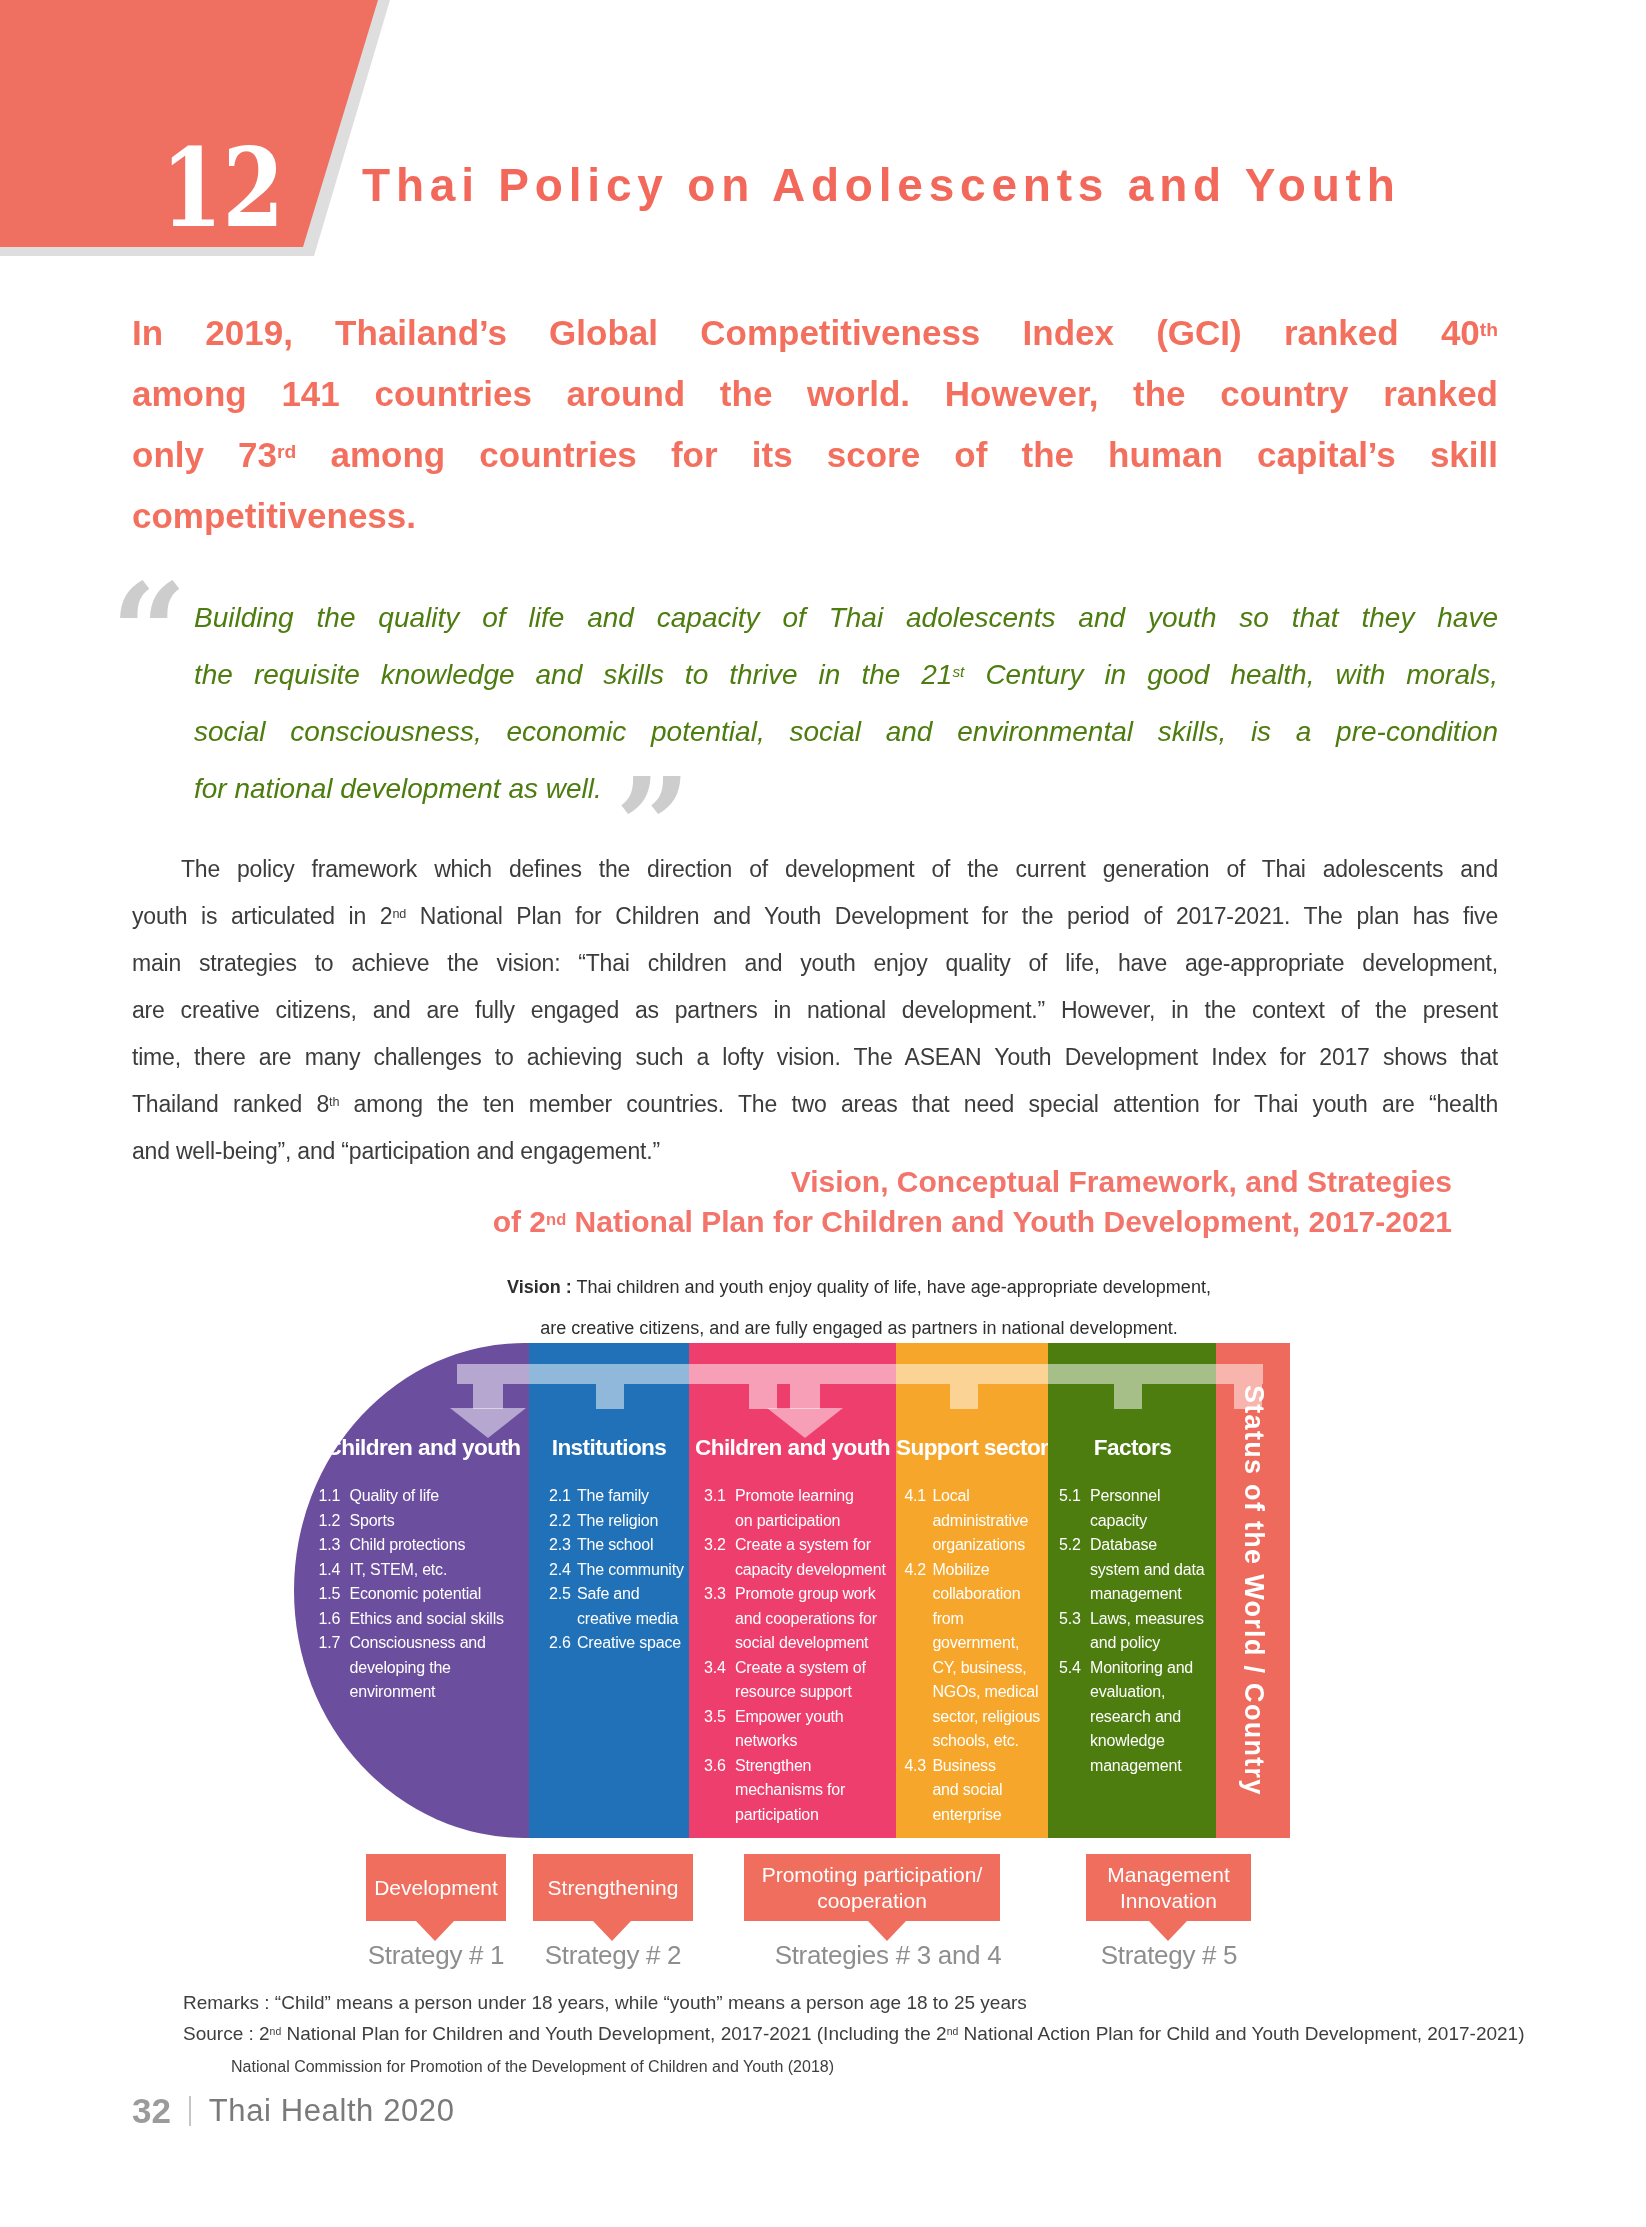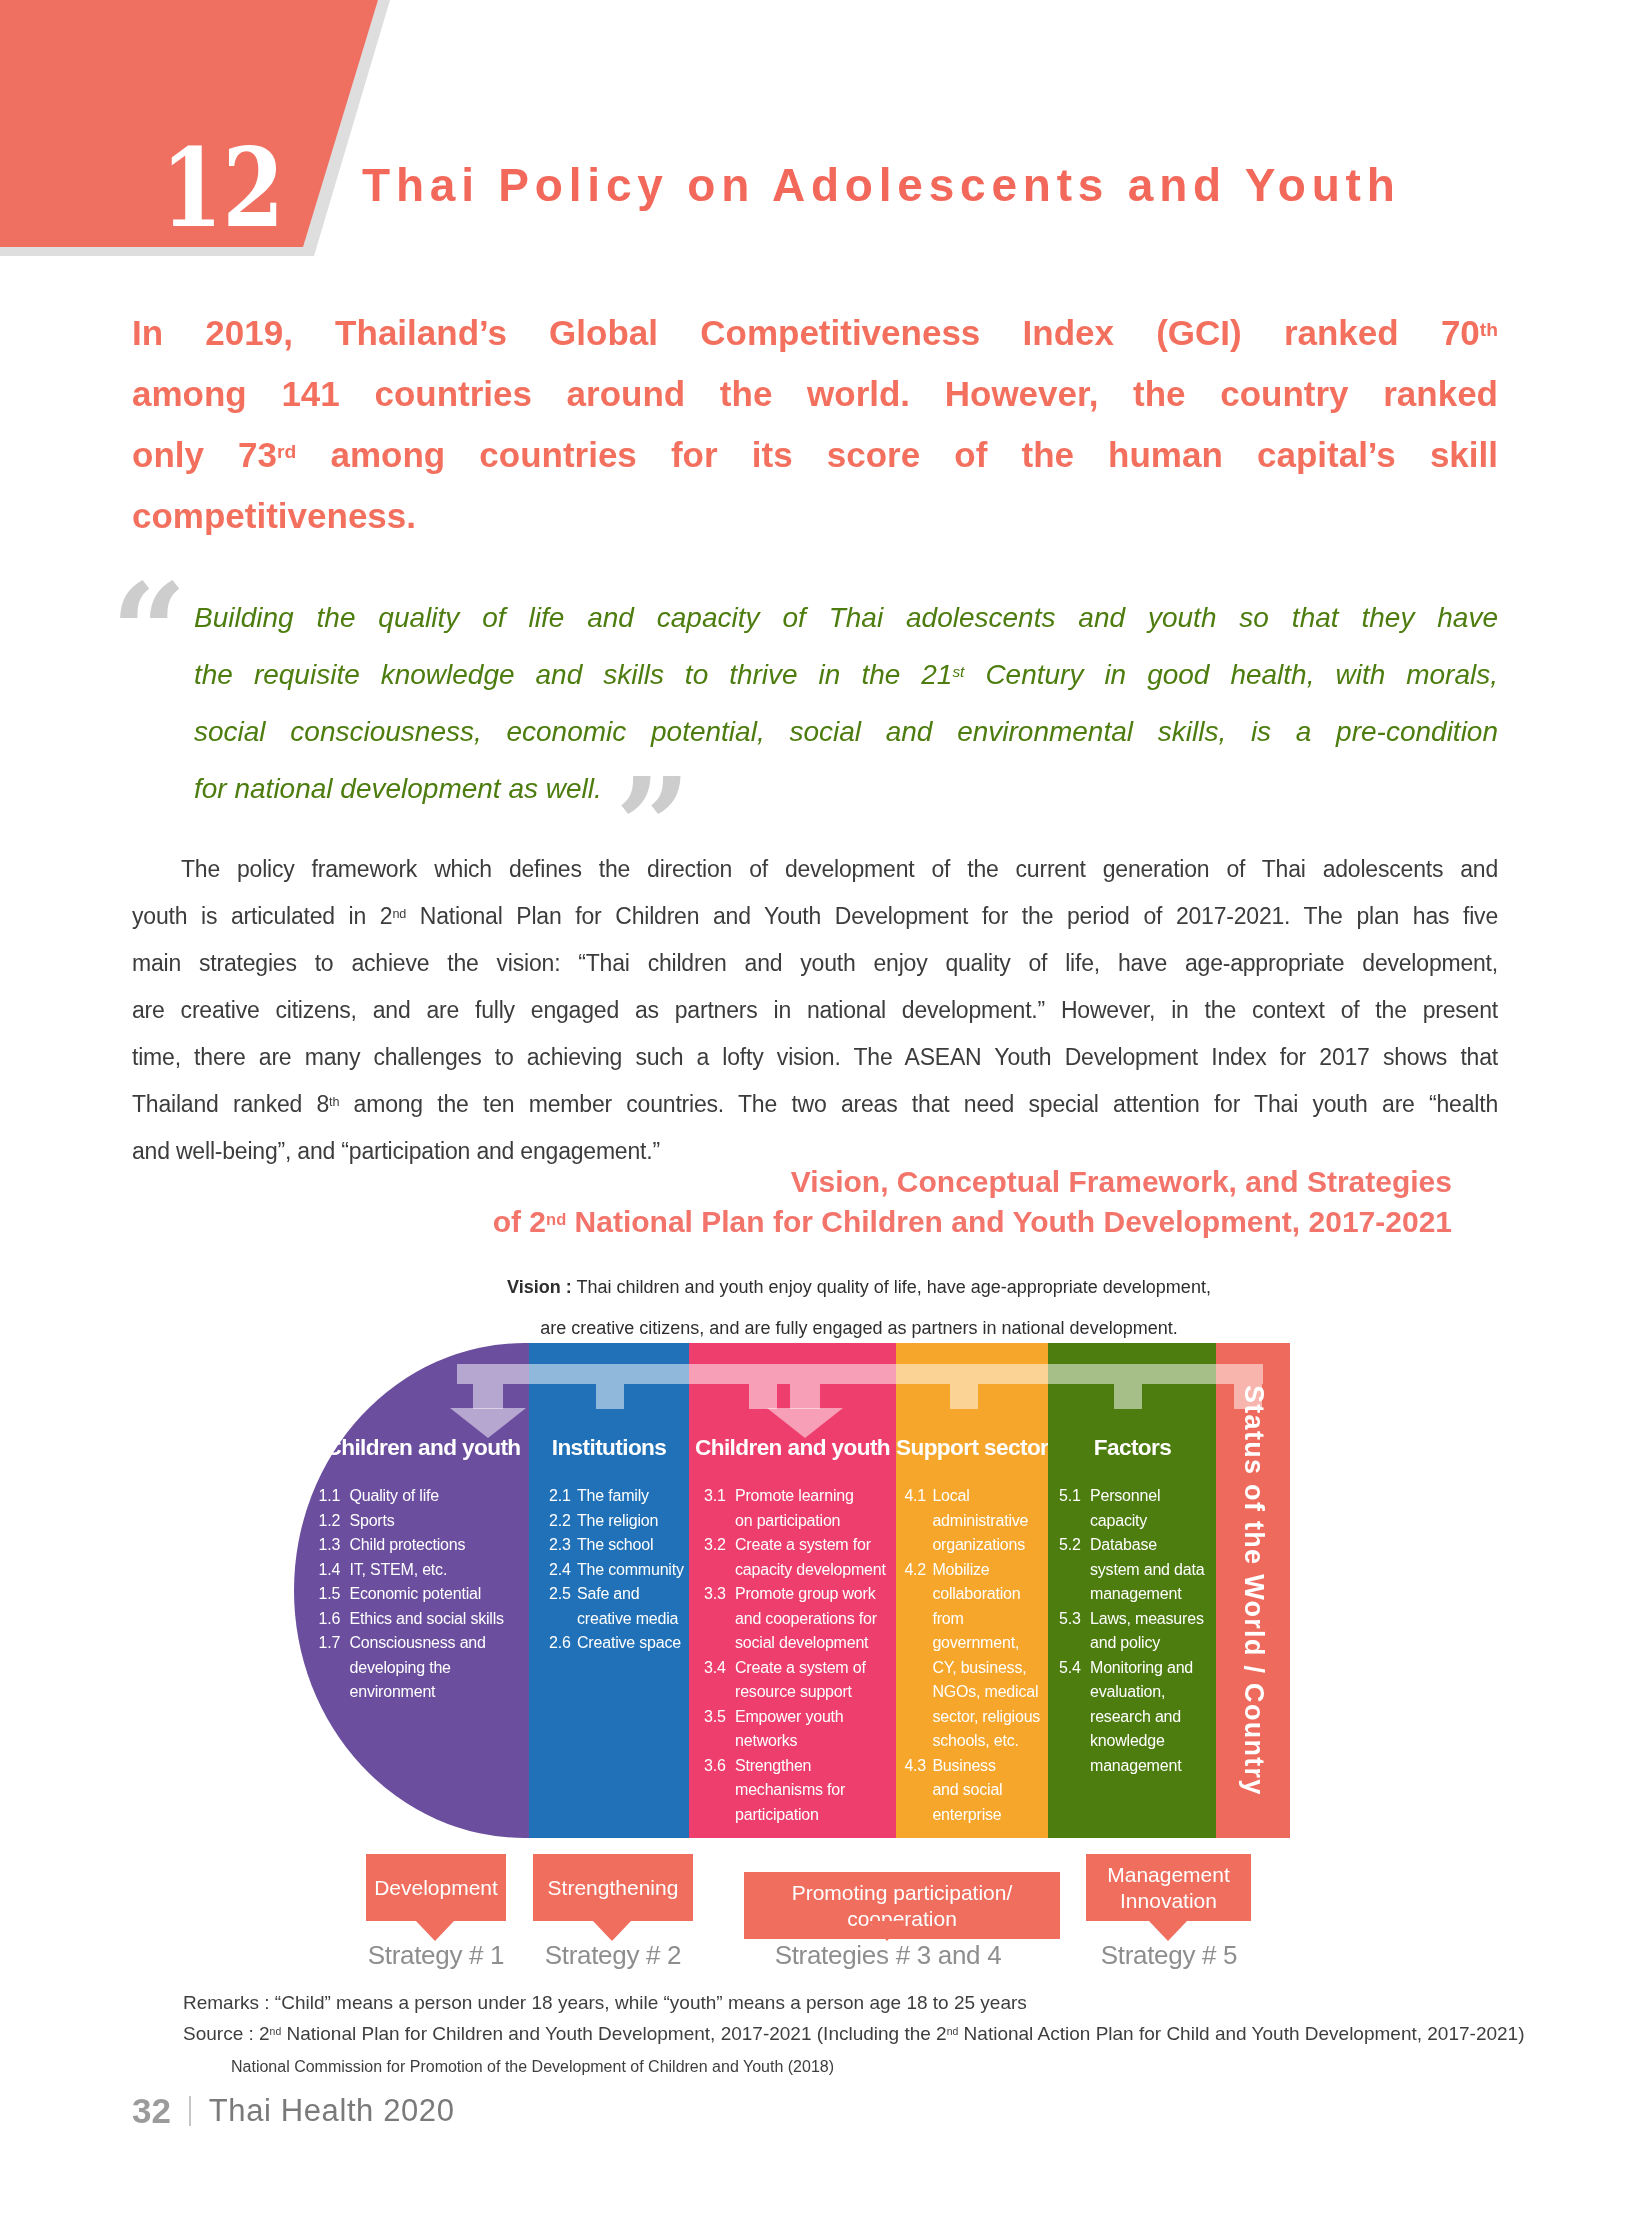--- a/index.html
+++ b/index.html
@@ -96,21 +96,21 @@
 <body>
 
 <div id="page">
 
   <div class="abs hdr-shadow"></div>
   <div class="abs hdr-band"></div>
   <div class="abs hdr-num">12</div>
   <div class="abs page-title">Thai Policy on Adolescents and Youth</div>
 
   <div class="abs intro">
-    <div class="jline"><span>In 2019, Thailand’s Global Competitiveness Index (GCI) ranked 70</span><sup class="s">th</sup></div>
+    <div class="jline"><span>In 2019, Thailand’s Global Competitiveness Index (GCI) ranked 40</span><sup class="s">th</sup></div>
     <div class="jline">among 141 countries around the world.  However, the country ranked</div>
     <div class="jline"><span>only 73</span><sup class="s">rd</sup><span> among countries for its score of the human capital’s skill</span></div>
     <div class="lline">competitiveness.</div>
   </div>
 
   <div class="abs quote-open">“</div>
   <div class="abs quote">
     <div class="jline">Building the quality of life and capacity of Thai adolescents and youth so that they have</div>
     <div class="jline"><span>the requisite knowledge and skills to thrive in the 21</span><sup class="s">st</sup><span> Century in good health, with morals,</span></div>
     <div class="jline">social consciousness, economic potential, social and environmental skills, is a pre-condition</div>
@@ -240,21 +240,21 @@
   <div class="abs stub" style="left:1234px;"></div>
 
   <div class="sbox" style="left:366px;width:140px;">Development</div>
   <div class="tail" style="left:416px;"></div>
   <div class="slabel" style="left:294px;">Strategy # 1</div>
 
   <div class="sbox" style="left:533px;width:160px;">Strengthening</div>
   <div class="tail" style="left:593px;"></div>
   <div class="slabel" style="left:471px;">Strategy # 2</div>
 
-  <div class="sbox" style="left:744px;width:316px;margin-top:18px;">Promoting participation/
+  <div class="sbox" style="left:744px;width:256px;">Promoting participation/
 cooperation</div>
   <div class="tail" style="left:868px;"></div>
   <div class="slabel" style="left:746px;">Strategies # 3 and 4</div>
 
   <div class="sbox" style="left:1086px;width:165px;">Management
 Innovation</div>
   <div class="tail" style="left:1149px;"></div>
   <div class="slabel" style="left:1027px;">Strategy # 5</div>
 
   <div class="abs remarks">Remarks : “Child” means a person under 18 years, while “youth” means a person age 18 to 25 years</div>

